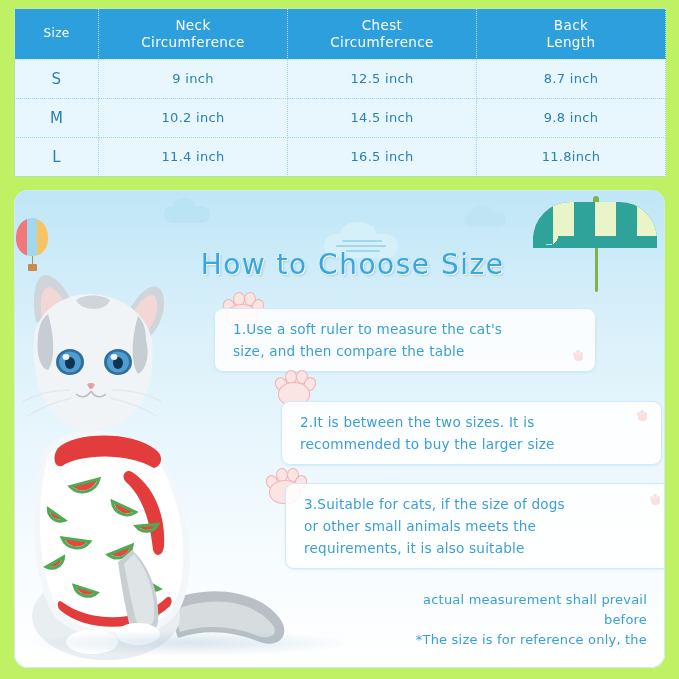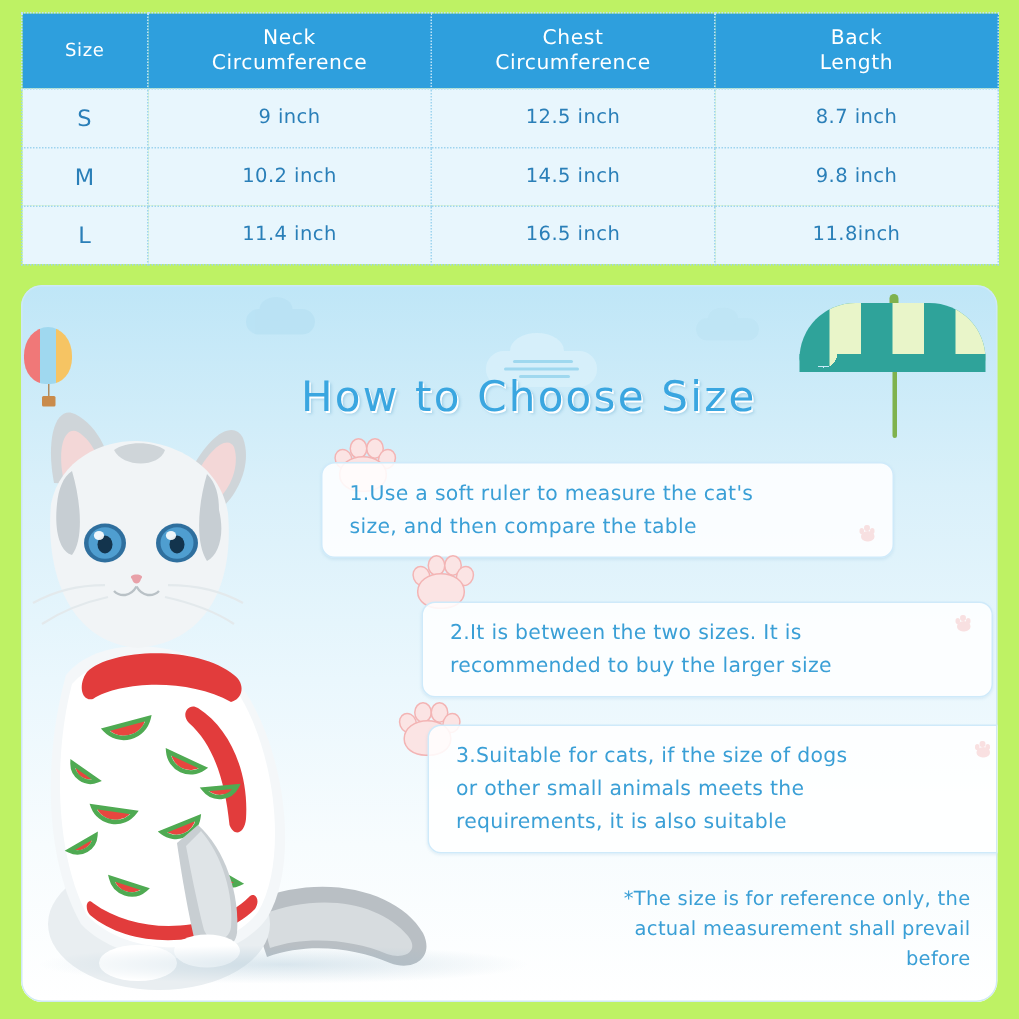--- a/index.html
+++ b/index.html
@@ -491,20 +491,20 @@
           <span class="mt a"></span>
           <span class="mt b"></span>
           <span class="mt c"></span>
       </span>
       <div>3.Suitable for cats, if the size of dogs</div>
       <div>or other small animals meets the</div>
       <div>requirements, it is also suitable</div>
     </div>
 
     <div class="disclaimer">
+      <div>actual measurement shall prevail before</div>
       <div>*The size is for reference only, the</div>
-      <div>actual measurement shall prevail before</div>
     </div>
 
     <div class="floor-shadow"></div>
     <div class="panel-border"></div>
   </div>
 </div>
 
 </body></html>

